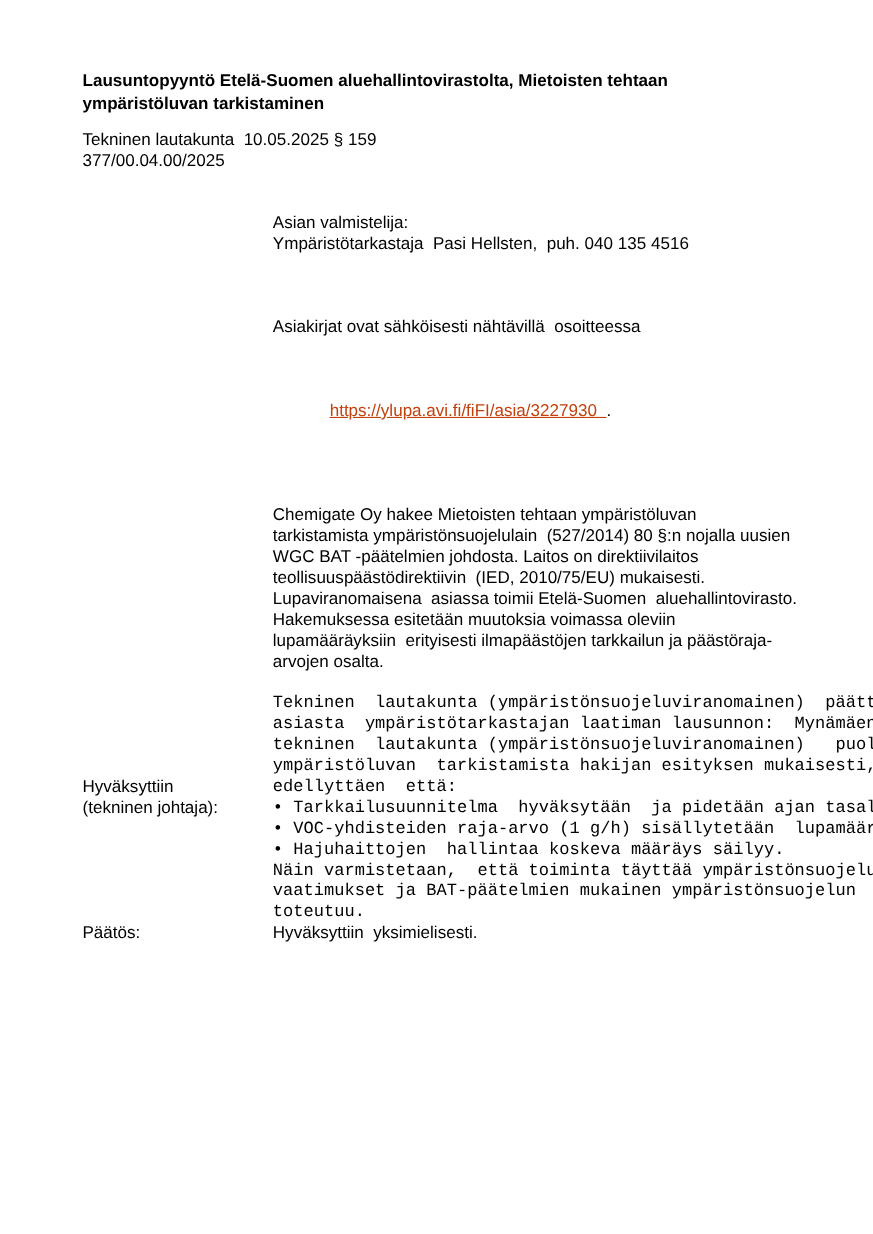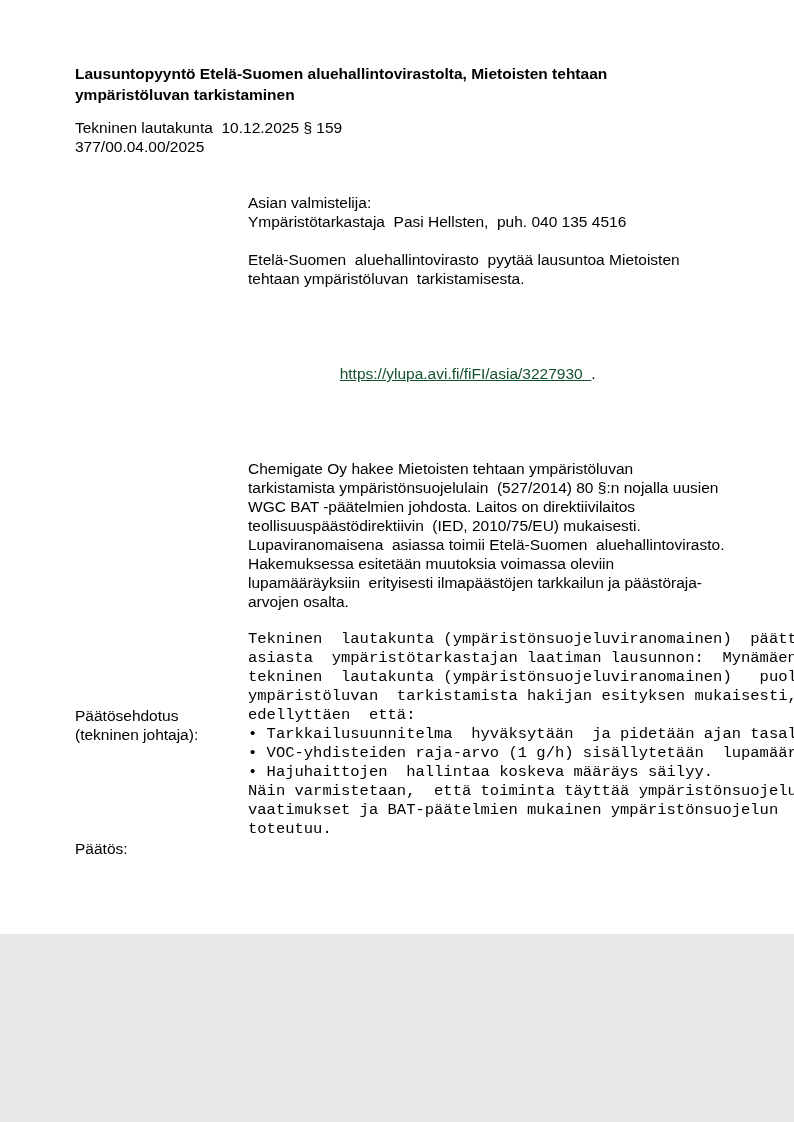--- a/index.html
+++ b/index.html
@@ -1,19 +1,19 @@
 <!DOCTYPE html>
 <html><head>
 <meta charset="utf-8">
 <style>
   html, body { margin: 0; padding: 0; background: #e8e8e8; }
   .page {
     position: relative;
     width: 794px;
-    height: 934px;
+    height: 1122px;
     margin: 0 auto;
     background: #ffffff;
     font-family: "Liberation Sans", sans-serif;
     font-size: 15.5px;
     line-height: 19px;
     color: #000000;
     overflow: hidden;
   }
   .content {
     position: absolute;
@@ -39,86 +39,87 @@
     white-space: pre;
   }
   .body-col { flex: 1 1 auto; min-width: 0; }
   .para {
     white-space: pre;
     margin: 0 0 19px 0;
   }
   .para:last-child { margin-bottom: 0; }
   .proposal-body { padding-top: 19px; font-family: Liberation Mono, monospace; }
   a.case-link {
-    color: #14532d;
+    color: #c2410c;
     text-decoration: underline;
     white-space: pre;
     cursor: pointer;
-    margin-left: 40px;
   }
   .link-suffix { color: #000000; white-space: pre; }
 </style>
 </head>
 <body>
 
 <div class="page">
   <div class="content">
 
     <h1 class="doc-title">Lausuntopyyntö Etelä-Suomen aluehallintovirastolta, Mietoisten tehtaan
 ympäristöluvan tarkistaminen</h1>
 
-    <div class="meta">Tekninen lautakunta  10.12.2025 § 159
+    <div class="meta">Tekninen lautakunta  10.05.2025 § 159
 377/00.04.00/2025</div>
 
     <div class="row">
       <div class="label-col"></div>
       <div class="body-col">
 
         <div class="para">Asian valmistelija:
 Ympäristötarkastaja  Pasi Hellsten,  puh. 040 135 4516</div>
 
-        <div class="para">Etelä-Suomen  aluehallintovirasto  pyytää lausuntoa Mietoisten
-tehtaan ympäristöluvan  tarkistamisesta.</div>
 
         <div class="para">
+          <div>Asiakirjat ovat sähköisesti nähtävillä  osoitteessa</div>
           <div>
             <a class="case-link">https://ylupa.avi.fi/fiFI/asia/3227930  </a><span class="link-suffix">.</span>
           </div>
         </div>
 
         <div class="para">Chemigate Oy hakee Mietoisten tehtaan ympäristöluvan
 tarkistamista ympäristönsuojelulain  (527/2014) 80 §:n nojalla uusien
 WGC BAT -päätelmien johdosta. Laitos on direktiivilaitos
 teollisuuspäästödirektiivin  (IED, 2010/75/EU) mukaisesti.
 Lupaviranomaisena  asiassa toimii Etelä-Suomen  aluehallintovirasto.
 Hakemuksessa esitetään muutoksia voimassa oleviin
 lupamääräyksiin  erityisesti ilmapäästöjen tarkkailun ja päästöraja-
 arvojen osalta.</div>
 
 
 
       </div>
     </div>
 
     <div class="row">
-      <div class="label-col">Päätösehdotus
+      <div class="label-col">Hyväksyttiin
 (tekninen johtaja):</div>
       <div class="body-col proposal-body">
         <div class="para">Tekninen  lautakunta (ympäristönsuojeluviranomainen)  päättää antaa
 asiasta  ympäristötarkastajan laatiman lausunnon:  Mynämäen
 tekninen  lautakunta (ympäristönsuojeluviranomainen)   puoltaa
 ympäristöluvan  tarkistamista hakijan esityksen mukaisesti,
 edellyttäen  että:
 • Tarkkailusuunnitelma  hyväksytään  ja pidetään ajan tasalla.
 • VOC-yhdisteiden raja-arvo (1 g/h) sisällytetään  lupamääräyksiin.
 • Hajuhaittojen  hallintaa koskeva määräys säilyy.
 Näin varmistetaan,  että toiminta täyttää ympäristönsuojelulain
 vaatimukset ja BAT-päätelmien mukainen ympäristönsuojelun  taso
 toteutuu.</div>
       </div>
     </div>
 
     <div class="row">
       <div class="label-col">Päätös:</div>
+      <div class="body-col">
+        <div class="para">Hyväksyttiin  yksimielisesti.</div>
+      </div>
     </div>
 
   </div>
 </div>
 
 </body></html>

